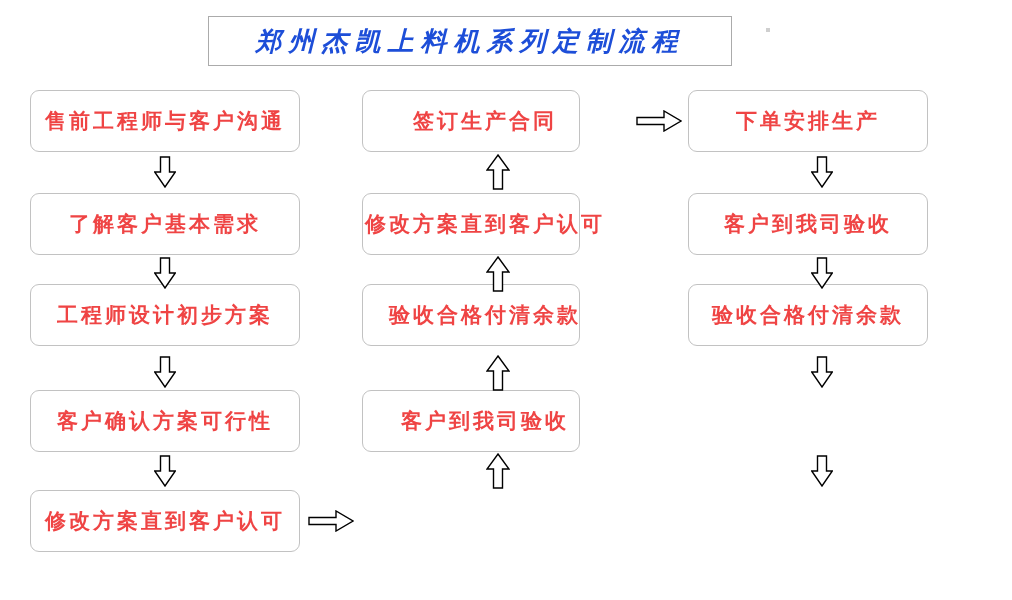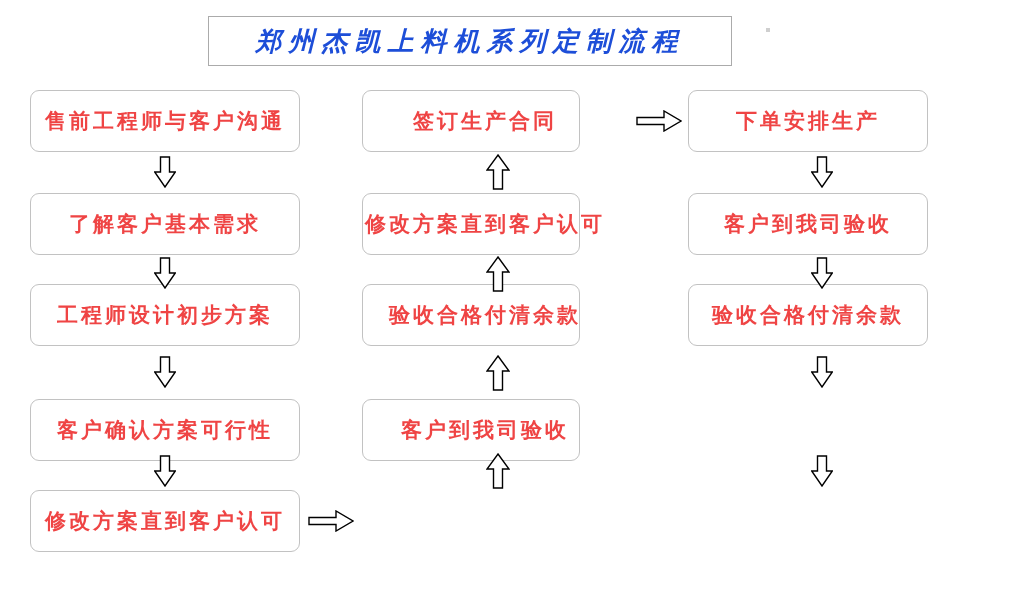--- a/index.html
+++ b/index.html
@@ -36,21 +36,21 @@
     letter-spacing: 3px; color: #ef4444;
     box-sizing: border-box;
     white-space: nowrap;
   }
   .col-left   { left: 30px;  width: 270px; }
   .col-mid    { left: 362px; width: 218px; padding-left: 28px; }
   .col-right  { left: 688px; width: 240px; }
   .r1 { top: 90px; }
   .r2 { top: 193px; }
   .r3 { top: 284px; }
-  .r4 { top: 390px; margin-top: 9px; }
+  .r4 { top: 390px; }
   .r5 { top: 490px; }
   .arrow {
     position: absolute;
     display: block;
     line-height: 0;
   }
   .arrow svg { display: block; }
   .a-down { width: 22px; height: 32px; }
   .a-up   { width: 24px; height: 36px; }
   .ax-left  { left: 154px; }

